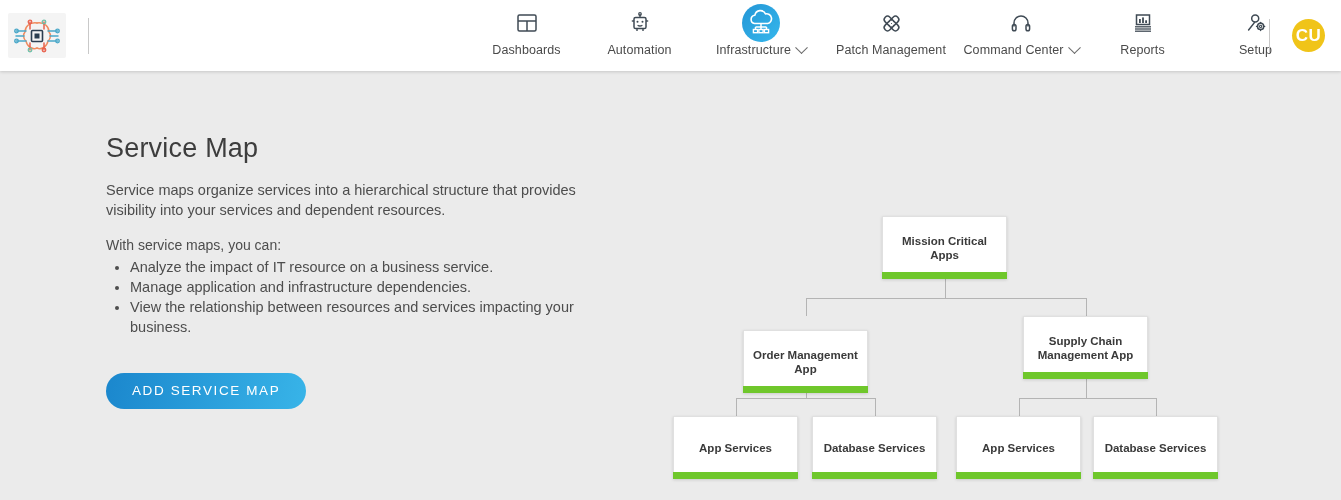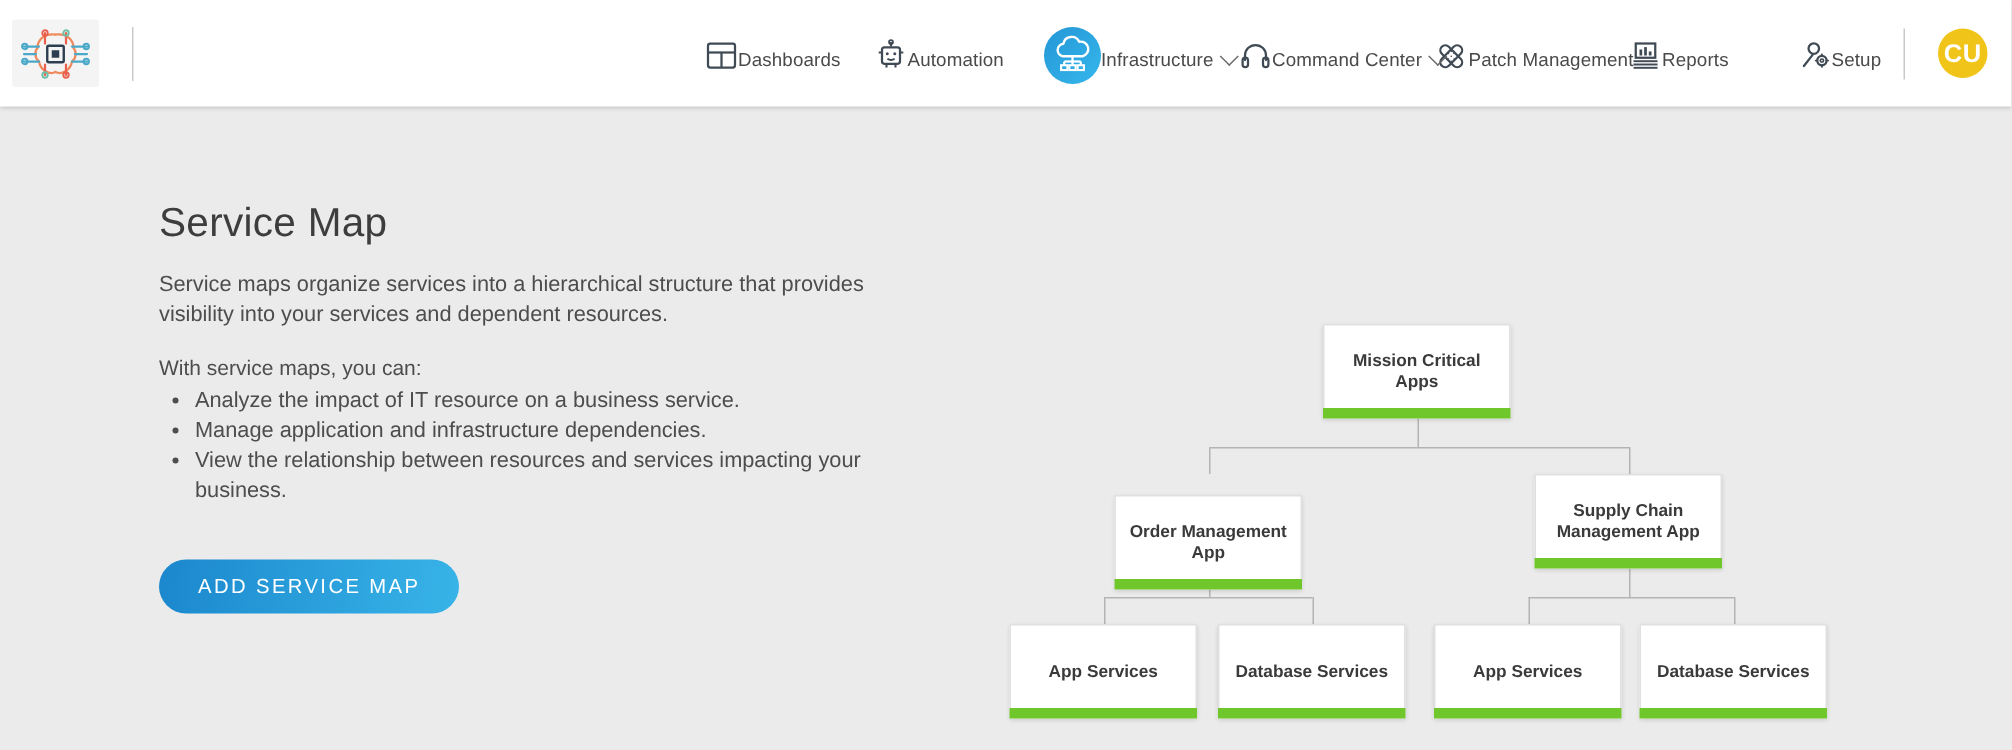--- a/index.html
+++ b/index.html
@@ -45,21 +45,21 @@
     left: 470px;
     top: 0;
     height: 71px;
     display: flex;
     align-items: flex-start;
   }
   .nav-item {
     width: 113px;
     height: 71px;
     display: flex;
-    flex-direction: row;
+    flex-direction: column;
     align-items: center;
     justify-content: flex-start;
     padding-top: 9px;
     cursor: pointer;
     text-decoration: none;
   }
   .nav-item.wide { width: 130px; }
   .nav-icon {
     height: 28px;
     display: flex;
@@ -301,49 +301,49 @@
         </svg>
       </span>
       <span class="nav-label">
         <span>Infrastructure</span>
         <i class="caret"></i>
       </span>
     </a>
 
     <a class="nav-item wide">
       <span class="nav-icon">
-        <svg width="22" height="22" viewBox="0 0 22 22">
-          <path d="M4 14 V11 a7 7 0 0 1 14 0 V14" fill="none" stroke="#3f4a54" stroke-width="1.5" stroke-linecap="round"></path>
-          <rect x="2.4" y="12.4" width="3.6" height="6.4" rx="1.8" fill="none" stroke="#3f4a54" stroke-width="1.5"></rect>
-          <rect x="16" y="12.4" width="3.6" height="6.4" rx="1.8" fill="none" stroke="#3f4a54" stroke-width="1.5"></rect>
-        </svg>
-      </span>
-      <span class="nav-label">
-        <span>Command Center</span>
-        <i class="caret"></i>
-      </span>
-    </a>
-
-    <a class="nav-item wide">
-      <span class="nav-icon">
         <svg width="23" height="23" viewBox="0 0 23 23">
           <rect x="2.6" y="8.2" width="17.8" height="6.6" rx="3.3" fill="none" stroke="#3f4a54" stroke-width="1.5" transform="rotate(-45 11.5 11.5)"></rect>
           <rect x="2.6" y="8.2" width="17.8" height="6.6" rx="3.3" fill="none" stroke="#3f4a54" stroke-width="1.5" transform="rotate(45 11.5 11.5)"></rect>
           <g fill="#3f4a54">
             <circle cx="9.6" cy="9.6" r="0.55"></circle>
               <circle cx="11.5" cy="8.2" r="0.55"></circle>
             <circle cx="13.4" cy="9.6" r="0.55"></circle>
               <circle cx="9.6" cy="13.4" r="0.55"></circle>
             <circle cx="11.5" cy="14.8" r="0.55"></circle>
               <circle cx="13.4" cy="13.4" r="0.55"></circle>
             <circle cx="11.5" cy="11.5" r="0.55"></circle>
           </g>
         </svg>
       </span>
       <span class="nav-label">Patch Management</span>
+    </a>
+
+    <a class="nav-item wide">
+      <span class="nav-icon">
+        <svg width="22" height="22" viewBox="0 0 22 22">
+          <path d="M4 14 V11 a7 7 0 0 1 14 0 V14" fill="none" stroke="#3f4a54" stroke-width="1.5" stroke-linecap="round"></path>
+          <rect x="2.4" y="12.4" width="3.6" height="6.4" rx="1.8" fill="none" stroke="#3f4a54" stroke-width="1.5"></rect>
+          <rect x="16" y="12.4" width="3.6" height="6.4" rx="1.8" fill="none" stroke="#3f4a54" stroke-width="1.5"></rect>
+        </svg>
+      </span>
+      <span class="nav-label">
+        <span>Command Center</span>
+        <i class="caret"></i>
+      </span>
     </a>
 
     <a class="nav-item">
       <span class="nav-icon">
         <svg width="22" height="22" viewBox="0 0 22 22">
           <rect x="4.5" y="3" width="13" height="9.5" fill="none" stroke="#3f4a54" stroke-width="1.5"></rect>
           <rect x="7" y="7" width="1.8" height="4" fill="#3f4a54"></rect>
           <rect x="10.1" y="5.4" width="1.8" height="5.6" fill="#3f4a54"></rect>
           <rect x="13.2" y="8.3" width="1.8" height="2.7" fill="#3f4a54"></rect>
           <line x1="3" y1="14.8" x2="19" y2="14.8" stroke="#3f4a54" stroke-width="1.3"></line>

